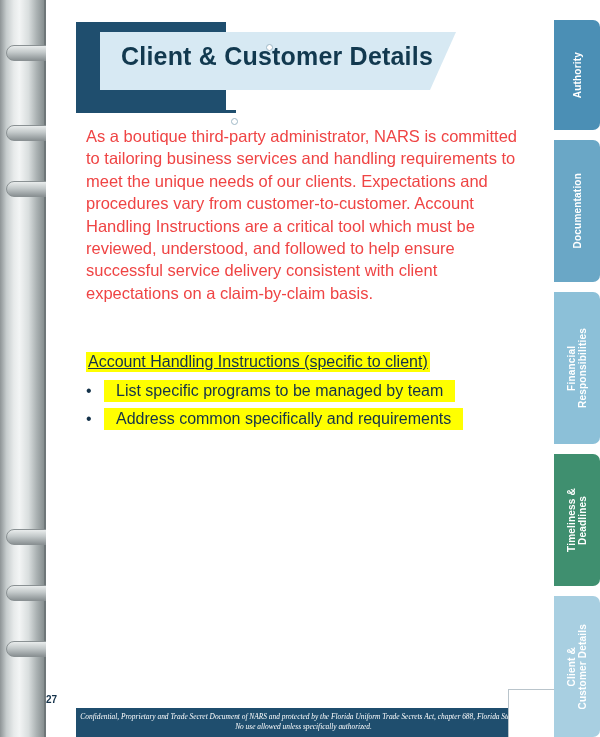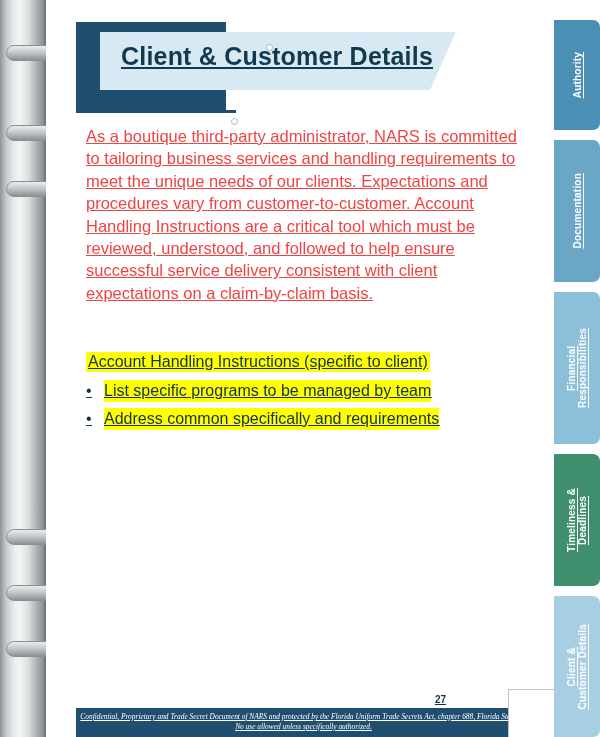--- a/index.html
+++ b/index.html
@@ -1,15 +1,15 @@
 <!DOCTYPE html>
 <html><head>
 <meta charset="utf-8">
 <style>
-  * { box-sizing: border-box; margin: 0; padding: 0; text-decoration: underline; }
+  * { box-sizing: border-box; margin: 0; padding: 0; }
   html, body {
     width: 600px; height: 737px;
     font-family: "Liberation Sans", sans-serif;
     background: #ffffff;
     overflow: hidden;
   }
   .page {
     position: relative;
     width: 600px; height: 737px;
     background: #ffffff;
@@ -140,29 +140,29 @@
     width: 18px;
     font-size: 16px;
     color: #14324a;
     line-height: 22px;
   }
   .bullet-text {
     font-size: 16px;
     color: #14324a;
     background: #ffff00;
     line-height: 22px;
-    padding: 0 0;
+    padding: 0 12px;
   }
 
   
   .page-number {
     position: absolute;
     left: 0; top: 694px;
     width: 400px;
-    text-align: right;
+    text-align: left;
     font-size: 10px;
     font-weight: 700;
     color: #14324a;
   }
   .footer-bar {
     position: absolute;
     left: 30px; top: 708px;
     width: 455px; height: 29px;
     background: #1f4e6e;
   }

